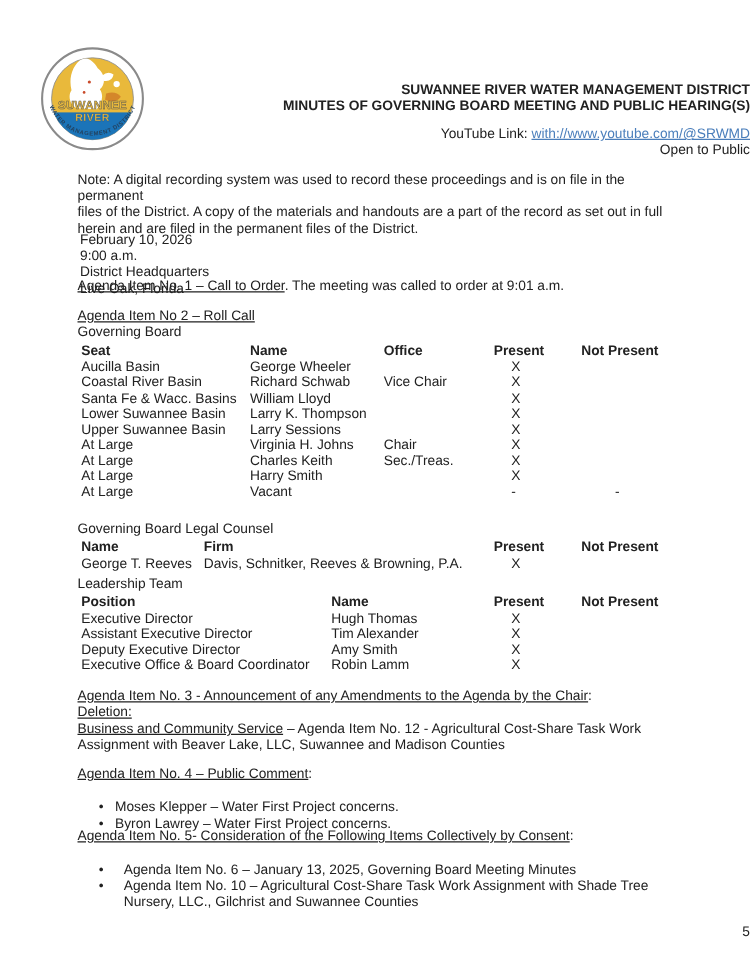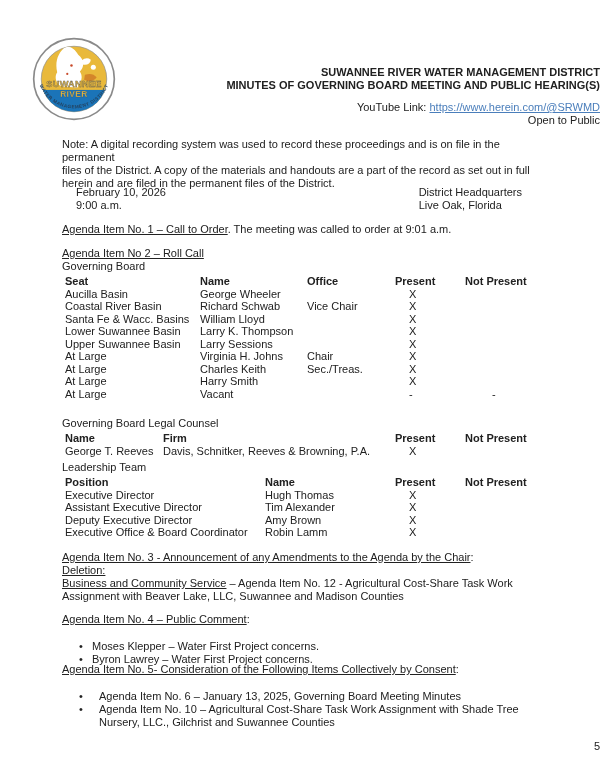--- a/index.html
+++ b/index.html
@@ -13,21 +13,21 @@
   .u{text-decoration:underline;}
   .center{text-align:right;width:600px;left:0;}
   .body-col{left:62px;width:478px;}
   a.link,.link{color:#4A7EBB;text-decoration:underline;cursor:pointer;}
 
   
   .title-line{font-weight:bold;}
   .yt-line{margin-top:9px;}
 
   
-  .info-row{display:flex;justify-content:space-between;left:76px;width:446px;}
+  .info-row{display:flex;justify-content:space-between;left:64px;width:446px;flex-direction:column;}
   .info-right{text-align:left;}
 
   
   table.tbl{border-collapse:collapse;table-layout:fixed;margin-left:3px;width:473px;margin-top:2px;}
   .tbl th,.tbl td{padding:0;text-align:left;vertical-align:top;line-height:12.5px;white-space:nowrap;font-weight:normal;}
   .tbl th{font-weight:bold;margin-top:16px;}
   .gb td:nth-child(4){padding-left:14px;}
   .gb td:nth-child(5){padding-left:27px;}
   .lc td:nth-child(3),.lt td:nth-child(3){padding-left:14px;}
   .lc td:nth-child(4),.lt td:nth-child(4){padding-left:27px;}
@@ -72,21 +72,21 @@
         <textPath href="#ringArc" startOffset="50%" text-anchor="middle">WATER MANAGEMENT DISTRICT</textPath>
       </text>
     </svg>
   </div>
 
   <div class="abs center" style="top:66px">
     <div class="title-line">SUWANNEE RIVER WATER MANAGEMENT DISTRICT</div>
     <div class="title-line">MINUTES OF GOVERNING BOARD MEETING AND PUBLIC HEARING(S)</div>
     <div class="yt-line">
       <span class="b">YouTube Link:</span>
-      <span class="link">https://www.herein.com/@SRWMD</span>
+      <span class="link">with://www.youtube.com/@SRWMD</span>
     </div>
     <div>Open to Public</div>
   </div>
 
   <div class="abs body-col" style="top:138px">
     <div>Note: A digital recording system was used to record these proceedings and is on file in the permanent</div>
     <div>files of the District. A copy of the materials and handouts are a part of the record as set out in full</div>
     <div>herein and are filed in the permanent files of the District.</div>
   </div>
 
@@ -249,21 +249,21 @@
           <td></td>
         </tr>
           <tr>
           <td>Assistant Executive Director</td>
           <td>Tim Alexander</td>
           <td>X</td>
           <td></td>
         </tr>
           <tr>
           <td>Deputy Executive Director</td>
-          <td>Amy Brown</td>
+          <td>Amy Smith</td>
           <td>X</td>
           <td></td>
         </tr>
           <tr>
           <td>Executive Office &amp; Board Coordinator</td>
           <td>Robin Lamm</td>
           <td>X</td>
           <td></td>
         </tr>
         </tbody>

